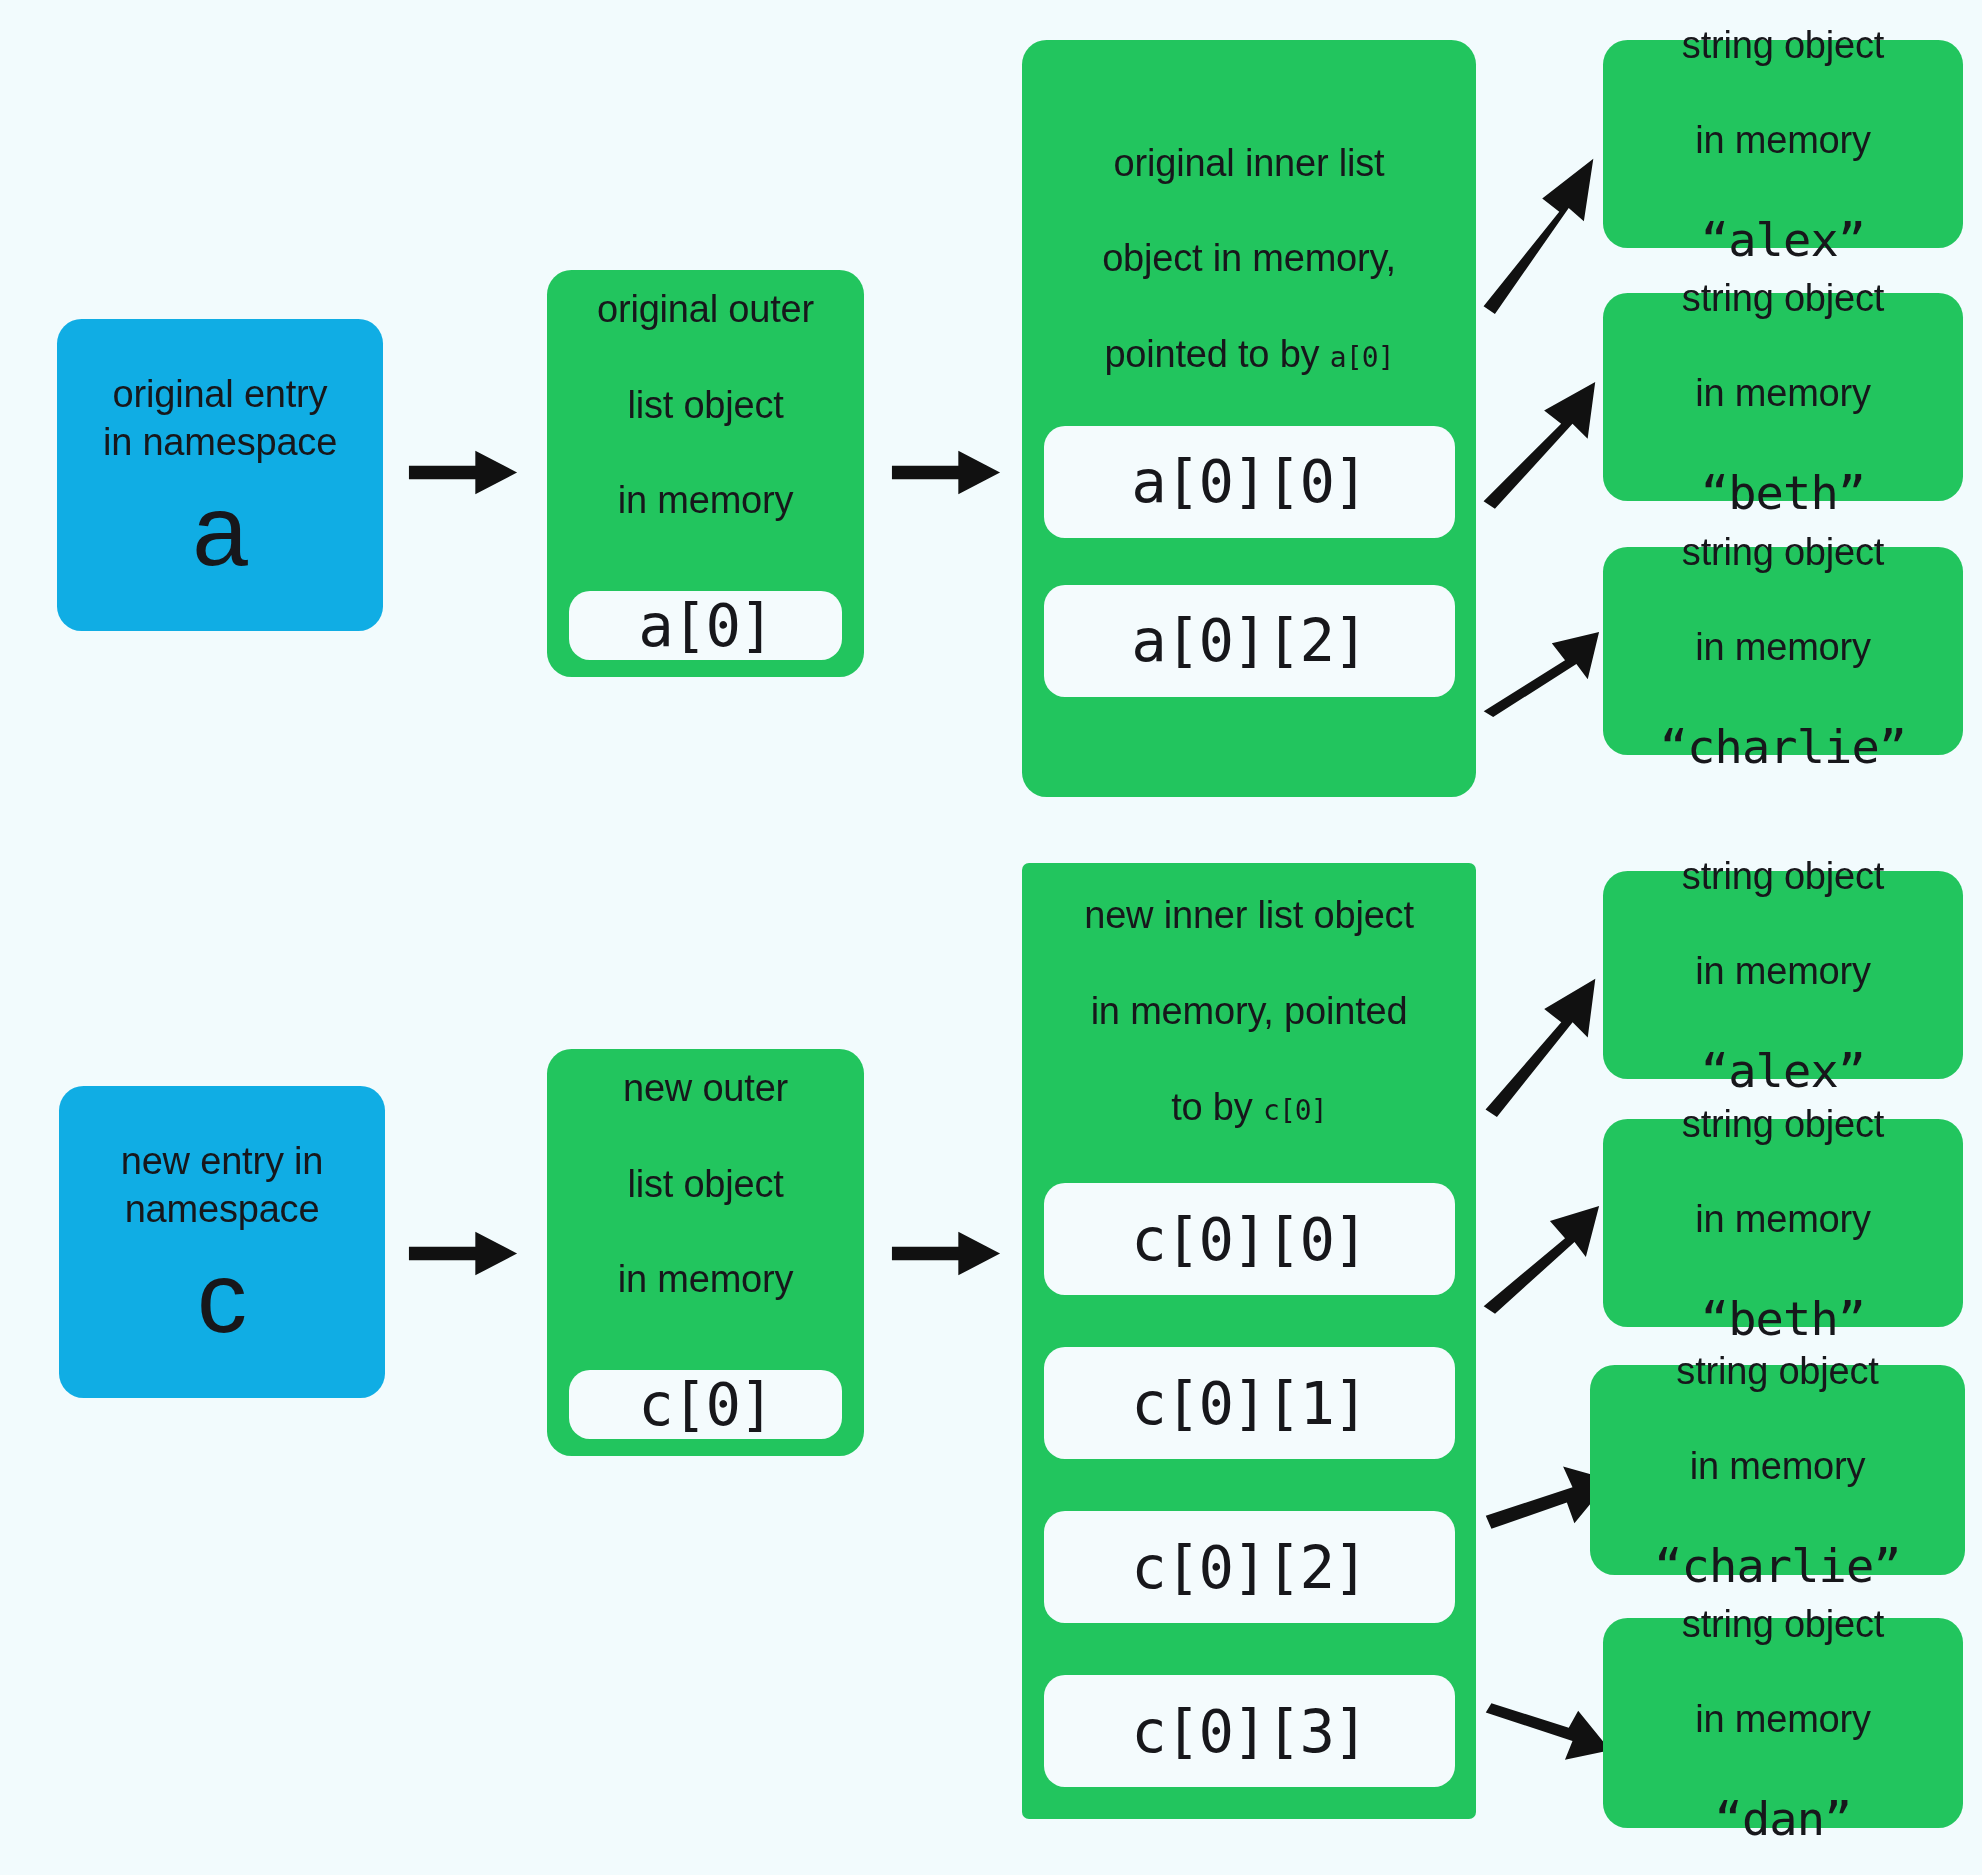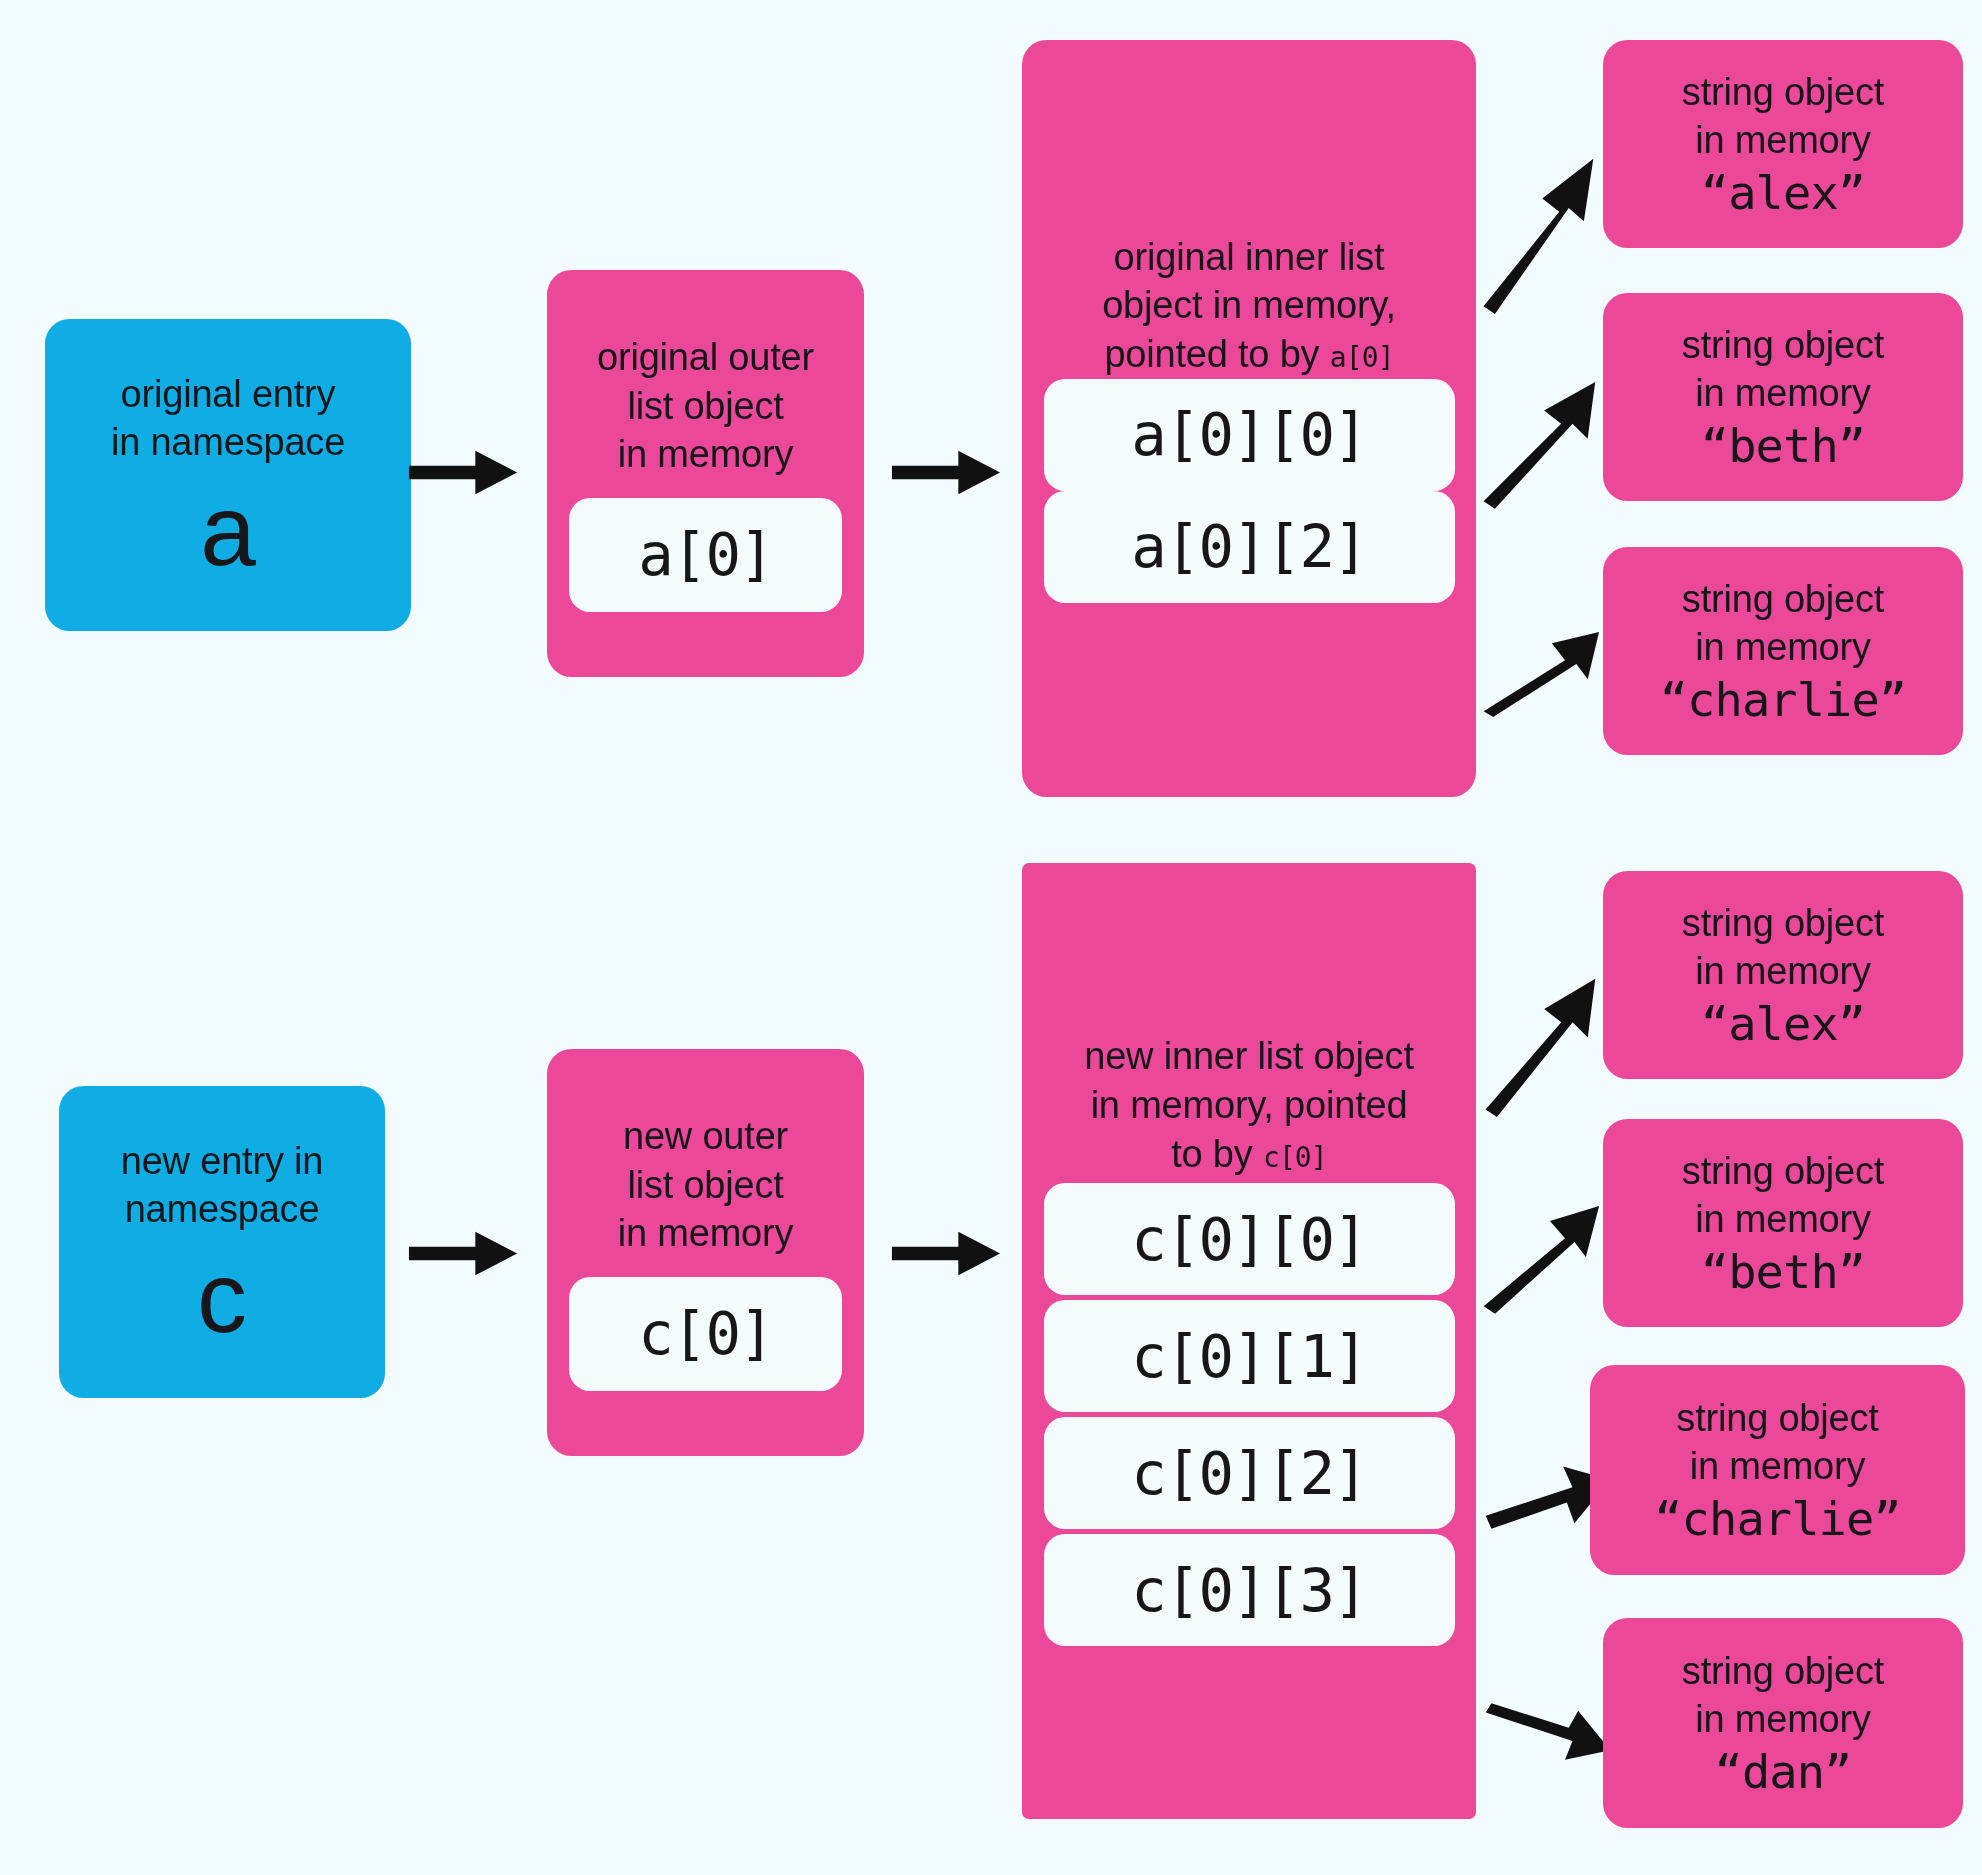--- a/index.html
+++ b/index.html
@@ -26,21 +26,22 @@
     align-items: center;
     justify-content: center;
     color: #17171b;
     text-align: center;
   }
   .blue-box {
     background: #10ADE4;
     padding: 21px 17px;
   }
   .orange-box {
-    background: #ec4899;
+    background: #22c55e;
+    gap: 47px;
   }
   .caption {
     font-size: 38px;
     line-height: 1.28;
     letter-spacing: -0.2px;
     color: #17171b;
   }
   .varname {
     font-size: 100px;
     line-height: 1.0;
@@ -69,21 +70,21 @@
   .inline-code {
     font-family: "DejaVu Sans Mono", "Liberation Mono", monospace;
     font-size: 28px;
     letter-spacing: -0.9px;
   }
 
   
   .arrow { position: absolute; }
 
   
-  #ns-a      { left: 45px;  top: 319px;  width: 366px; height: 312px; }
+  #ns-a      { left: 57px;  top: 319px;  width: 326px; height: 312px; }
   #outer-a   { left: 547px; top: 270px;  width: 317px; height: 407px; padding: 24.6px 17px 26.5px; }
   #inner-a   { left: 1022px; top: 40px;  width: 454px; height: 757px; padding: 23px 21px 24.6px; }
 
   #outer-a .cell  { width: 273px; height: 114px; margin-top: 19px; }
   #inner-a .cell  { width: 411px; height: 112px; }
   #inner-a .cell:first-of-type { margin-top: 21px; }
 
   #str-alex-a    { left: 1603px; top: 40px;   width: 360px; height: 208px; padding: 15px 11.4px; }
   #str-beth-a    { left: 1603px; top: 293px;  width: 360px; height: 208px; padding: 15px 11.4px; }
   #str-charlie-a { left: 1603px; top: 547px;  width: 360px; height: 208px; padding: 15px 11.4px; }

